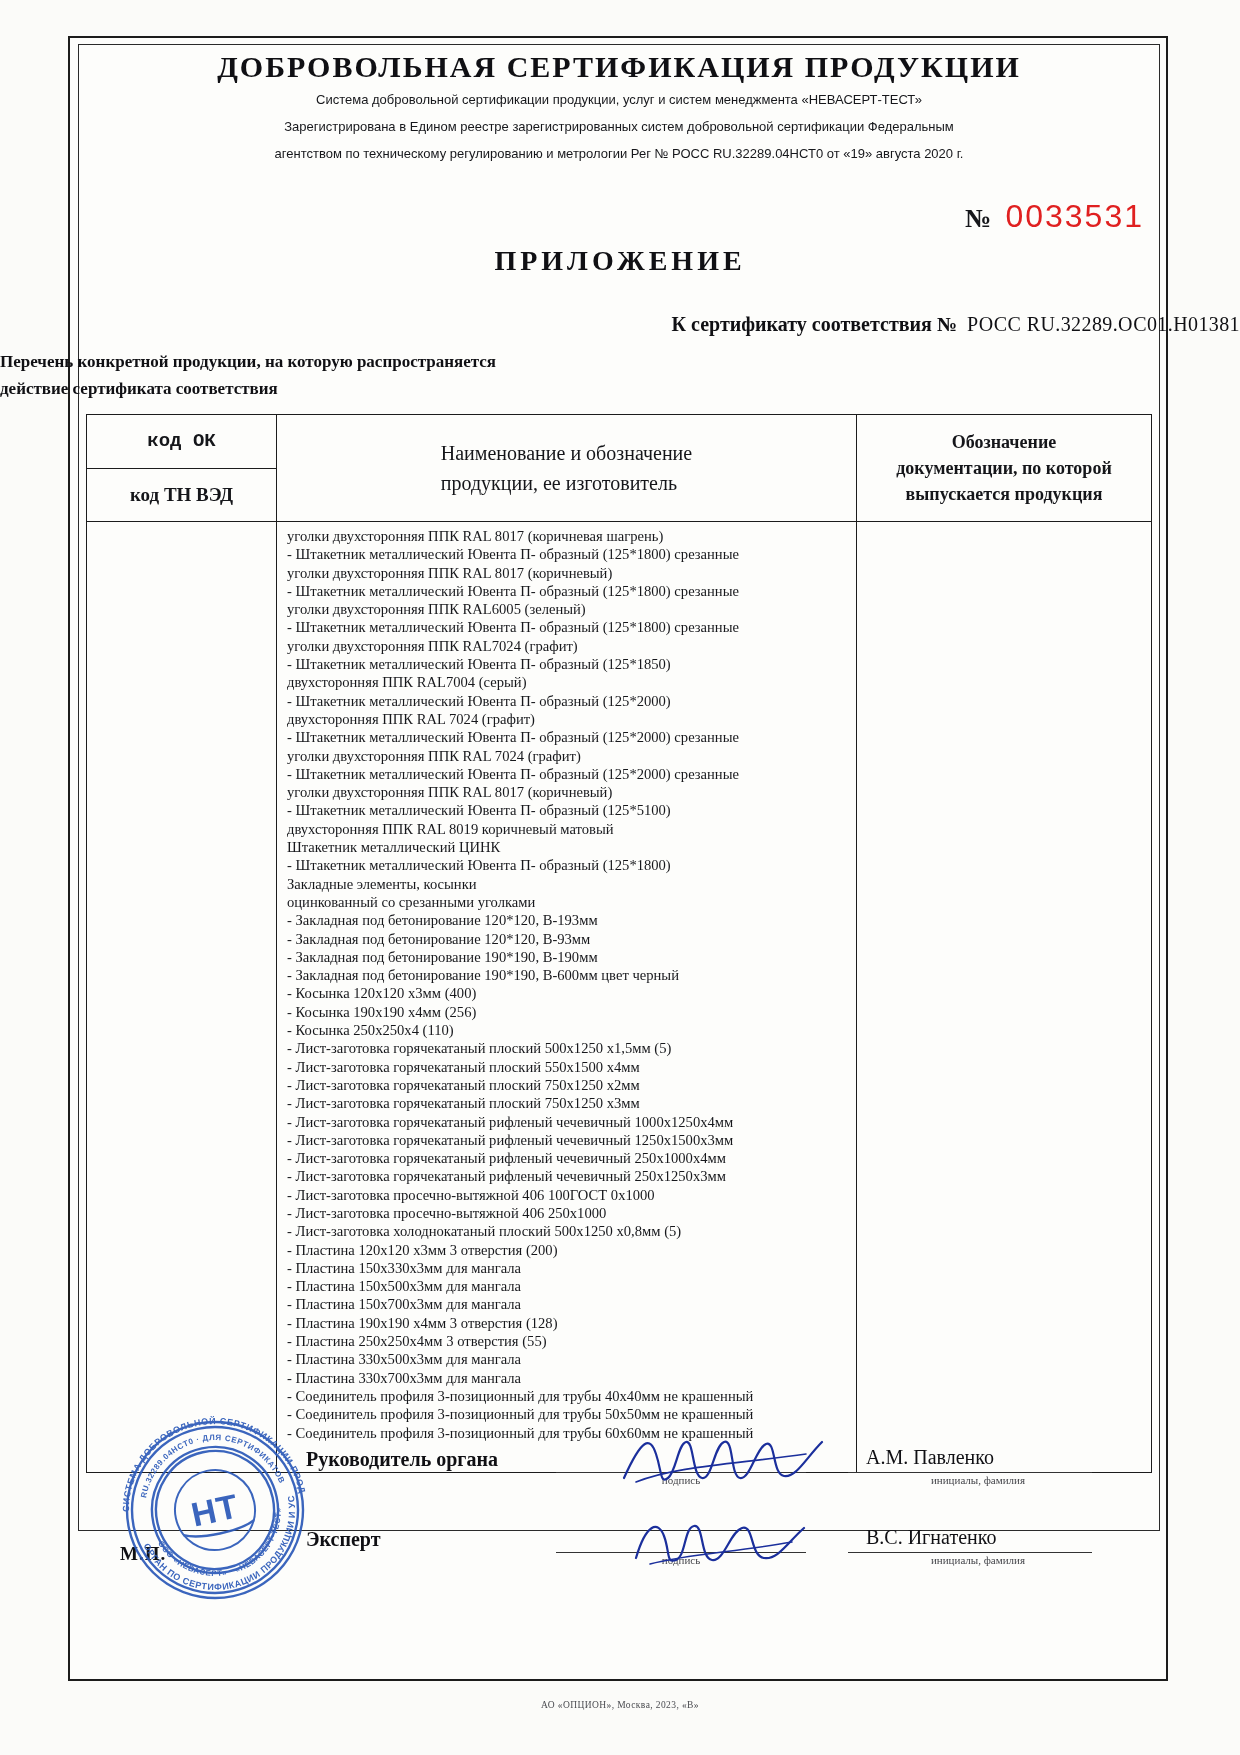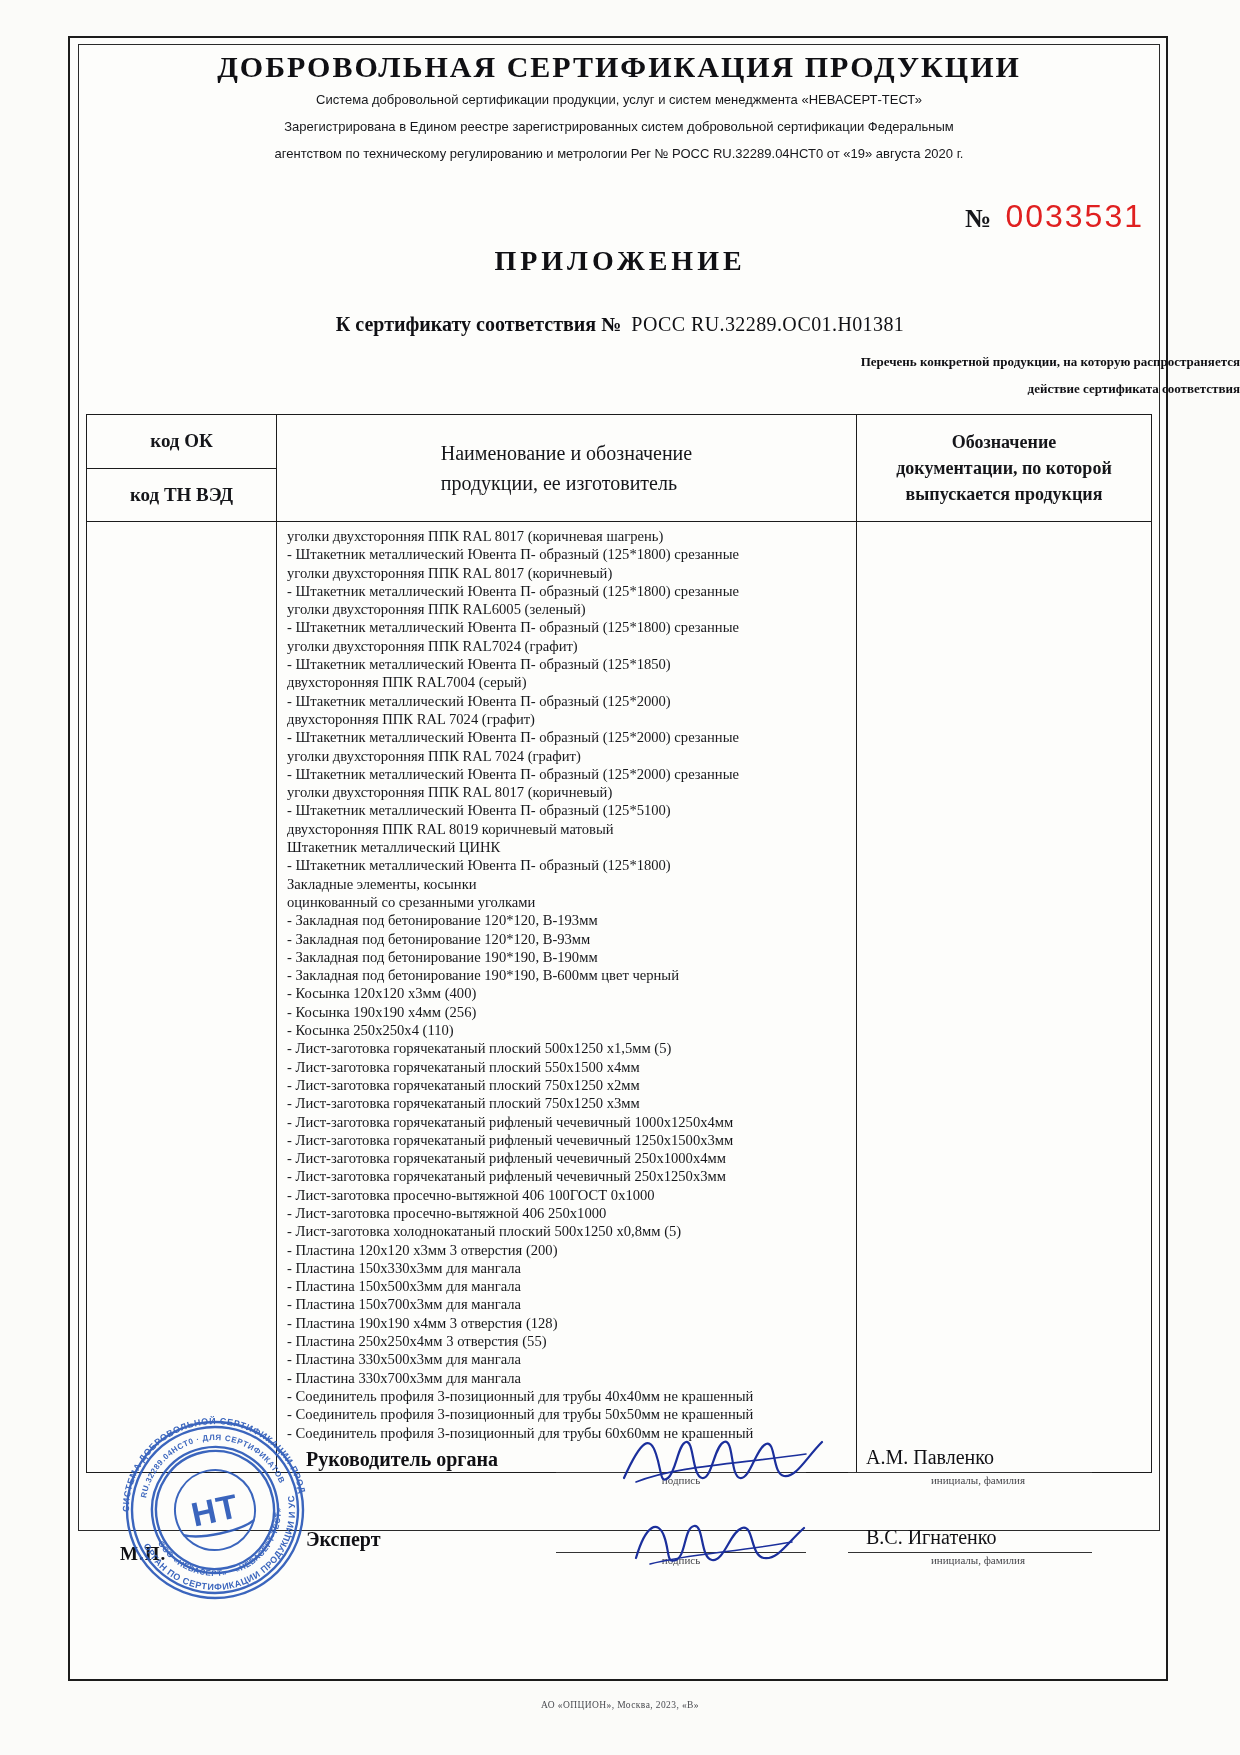--- a/index.html
+++ b/index.html
@@ -94,37 +94,37 @@
     text-align: center;
     font-size: 28px;
     font-weight: 700;
     letter-spacing: 4px;
     color: #101014;
   }
   .cert-line {
     position: absolute;
     left: 0; right: 0;
     top: 313px;
-    text-align: center;
+    text-align: right;
     font-size: 20px;
     font-weight: 700;
     color: #101014;
   }
   .cert-line .cert-num {
     font-weight: 400;
     font-size: 20px;
     letter-spacing: 0.4px;
     margin-left: 10px;
   }
   .subtitle {
     position: absolute;
     left: 0; right: 0;
     top: 348px;
-    text-align: right;
-    font-size: 13px;
+    text-align: left;
+    font-size: 17px;
     font-weight: 700;
     line-height: 27px;
     color: #101014;
   }
 
   
   .table {
     position: absolute;
     left: 86px;
     top: 414px;
@@ -145,21 +145,21 @@
     flex-direction: column;
   }
   .col-1 .cellA, .col-1 .cellB {
     flex: 1;
     display: flex;
     align-items: center;
     justify-content: center;
     font-size: 19px;
     font-weight: 700;
   }
-  .col-1 .cellA { border-bottom: 1.5px solid #1c1c1c; }
+  .col-1 .cellA { border-bottom: 1.5px solid #1c1c1c; font-family: Liberation Mono, monospace; }
   .col-2 {
     width: 580px;
     box-sizing: border-box;
     border-right: 1.5px solid #1c1c1c;
     display: flex;
     align-items: center;
     justify-content: center;
     font-size: 20px;
     font-weight: 400;
     line-height: 30px;

